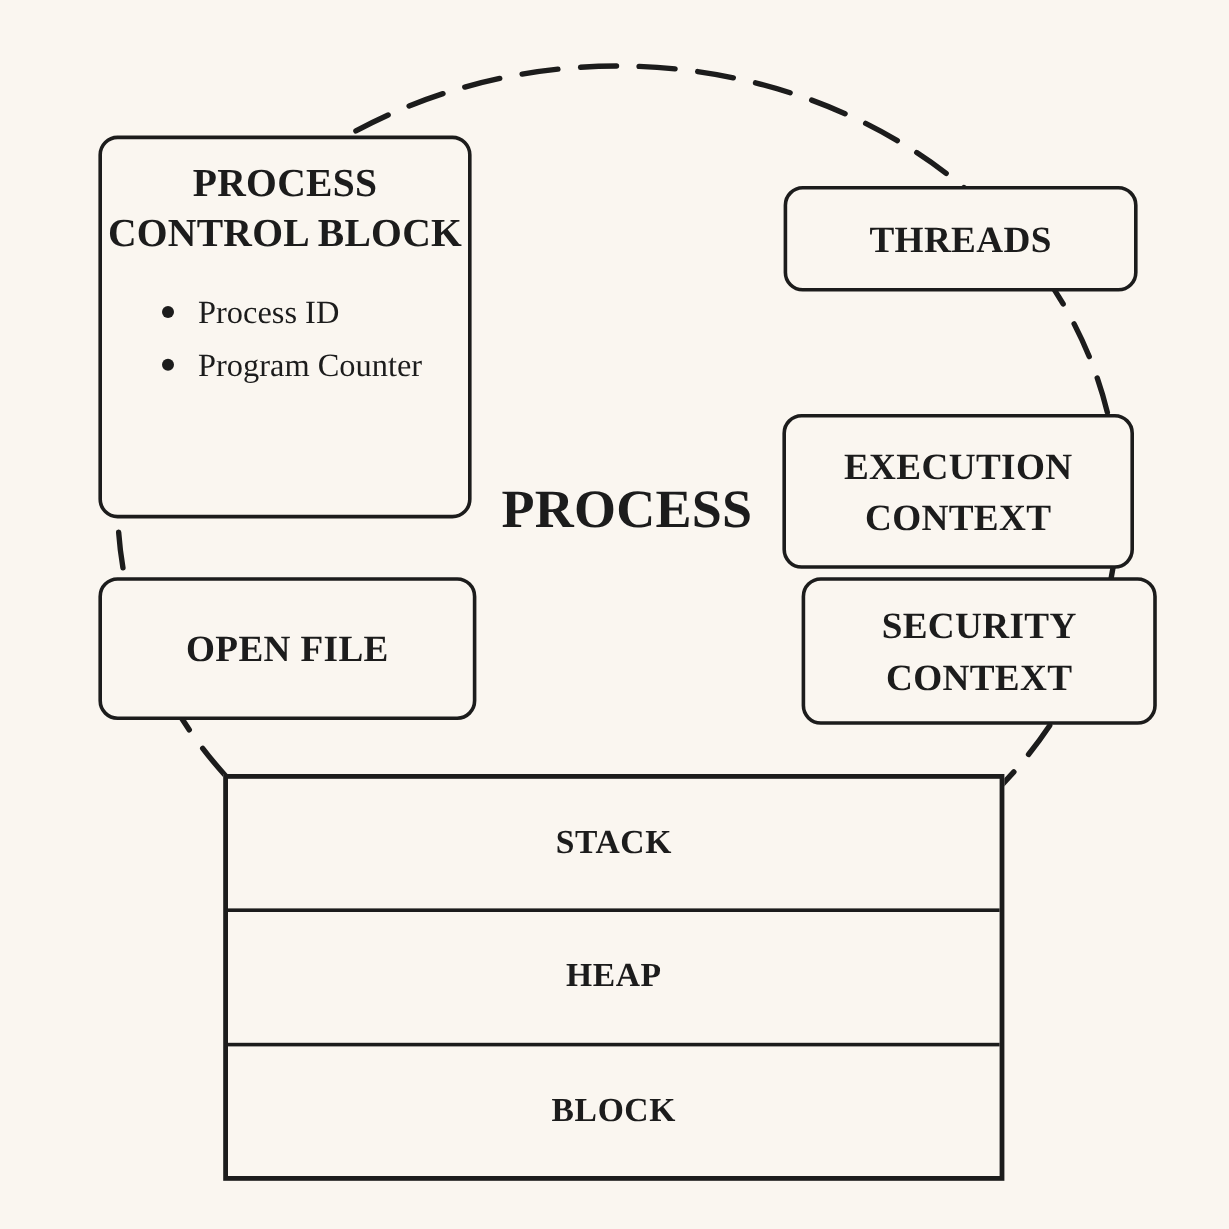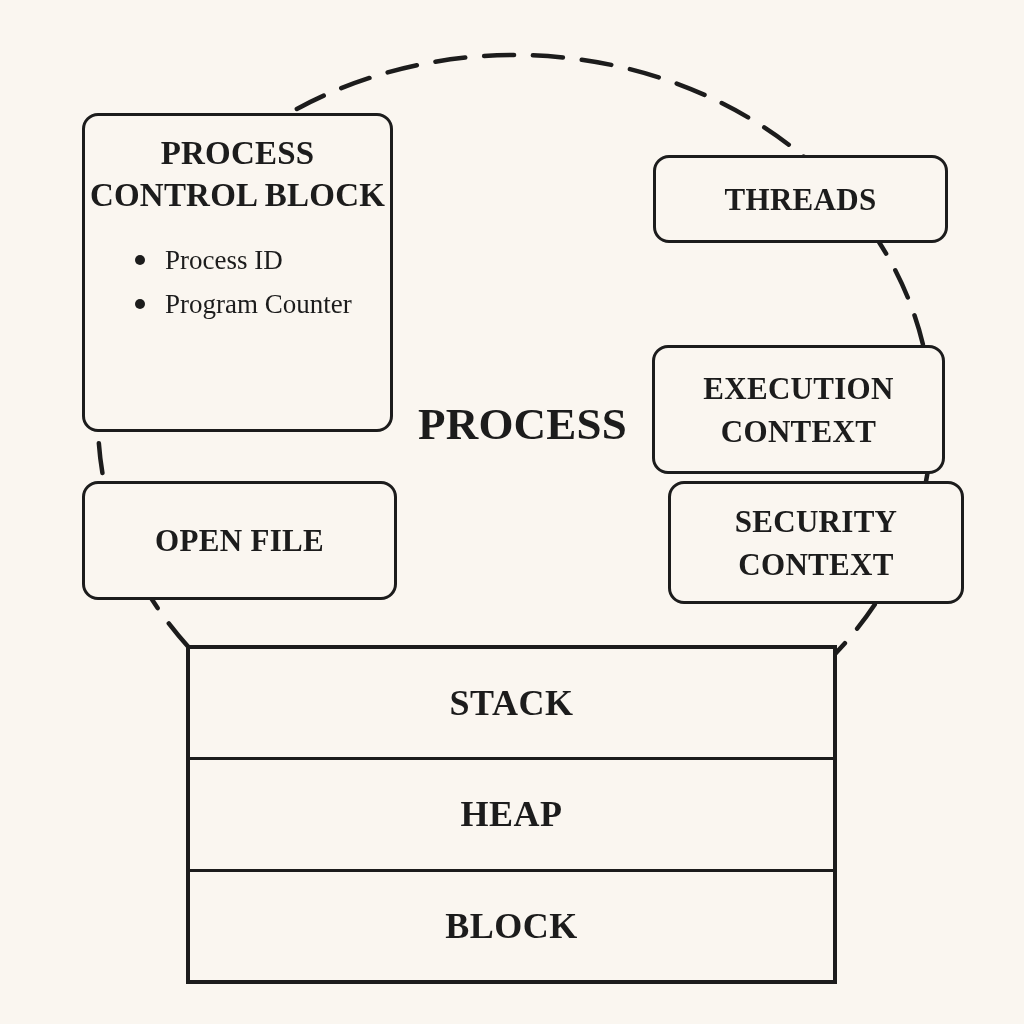--- a/index.html
+++ b/index.html
@@ -86,21 +86,21 @@
     left:186px;top:645px;width:651px;height:339px;
     border:4px solid var(--ink);
     box-sizing:border-box;
     background:var(--bg);
     display:flex;flex-direction:column;
   }
   .mem-row{
     flex:1;
     display:flex;align-items:center;justify-content:center;
     font-weight:bold;
-    font-size:36px;
+    font-size:28px;
     letter-spacing:0.5px;
   }
   .mem-row + .mem-row{border-top:3.5px solid var(--ink);}
 </style>
 </head>
 <body>
 
 <div class="canvas">
 
   <svg class="ring" width="1024" height="1024" viewBox="0 0 1024 1024">

